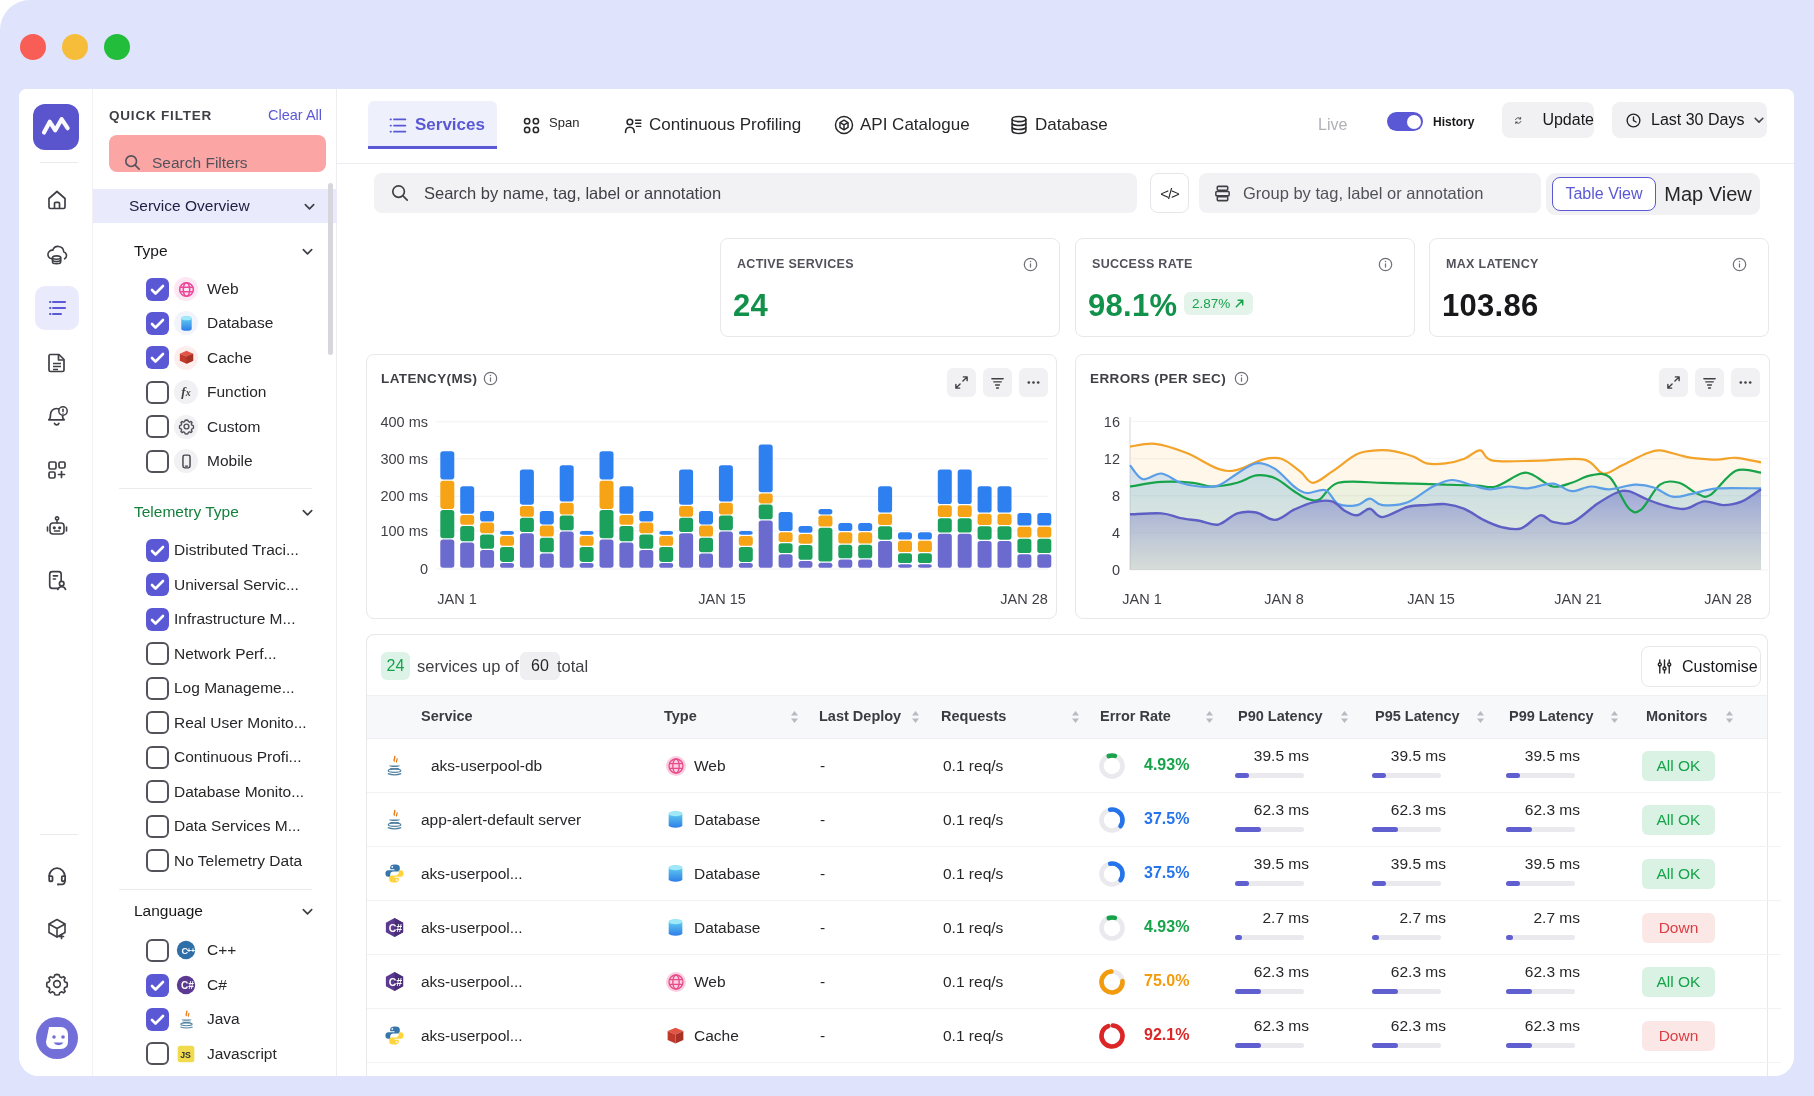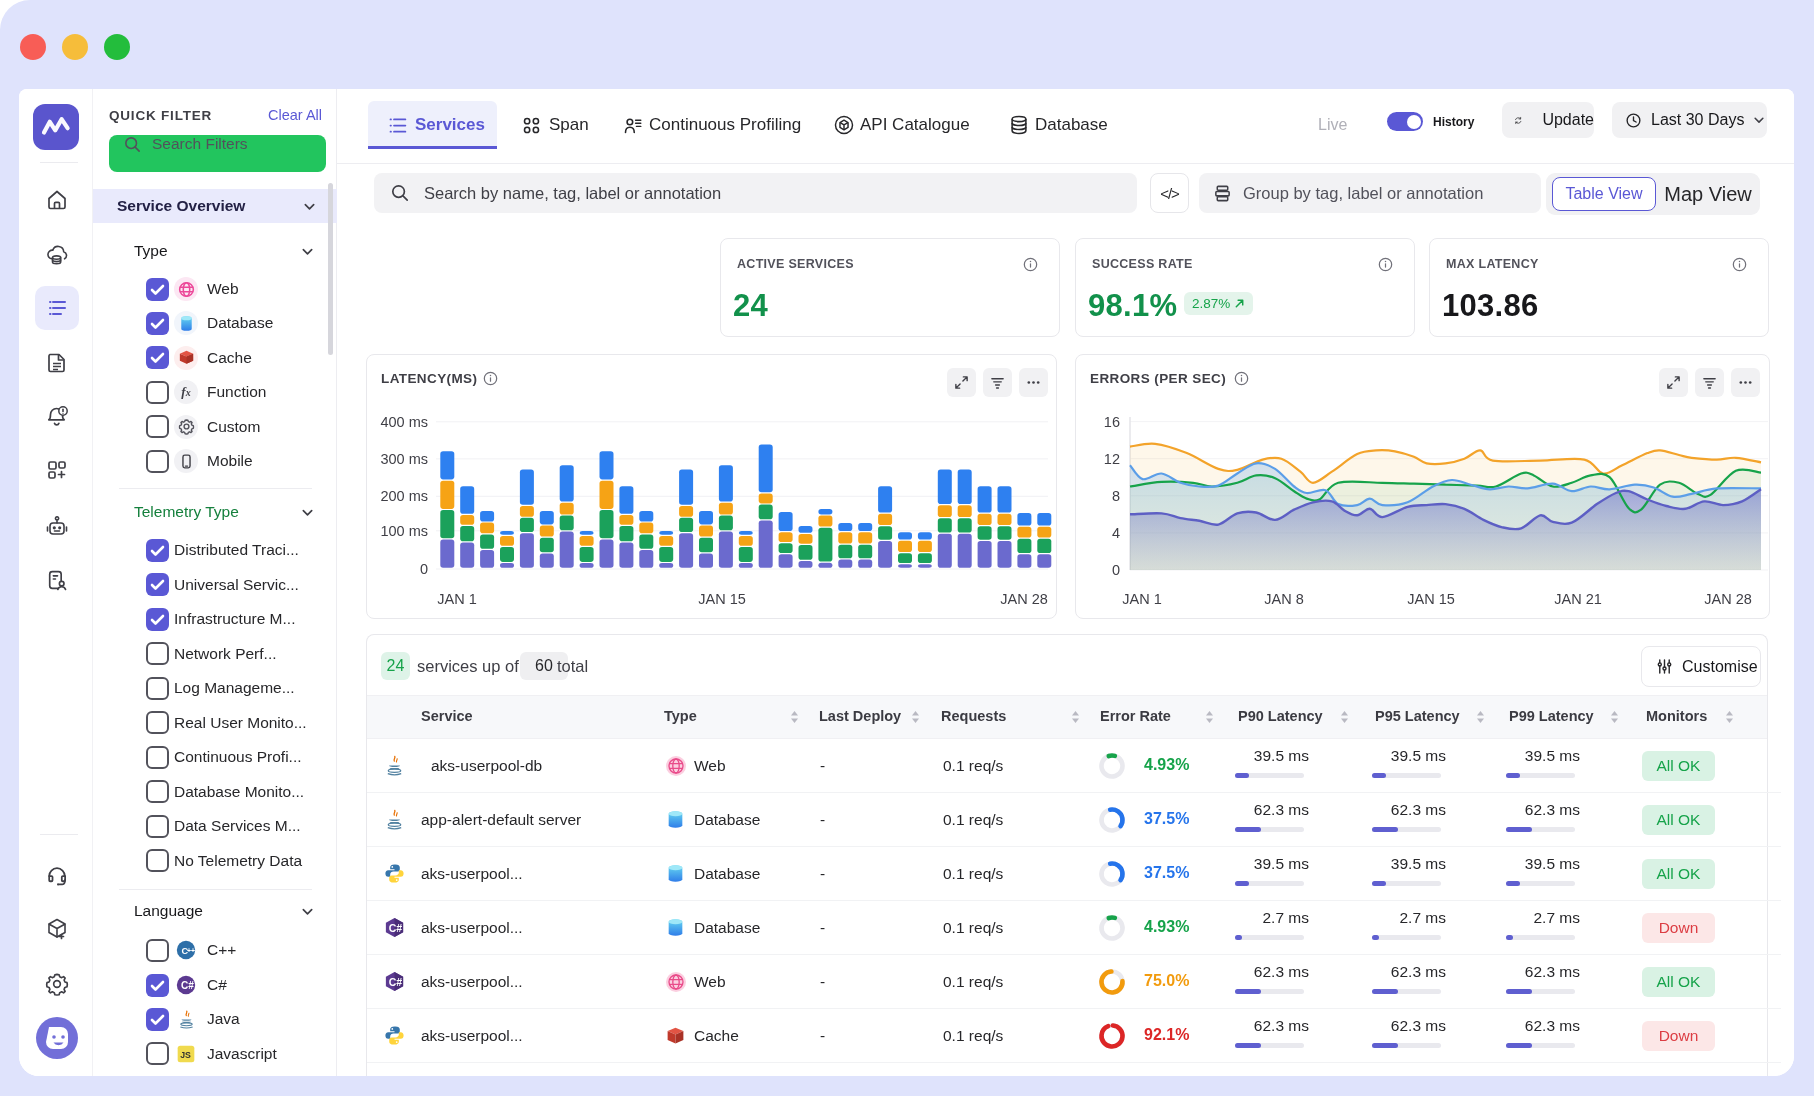--- a/index.html
+++ b/index.html
@@ -140,29 +140,29 @@
           <path d="M13 10 h12 a7 7 0 0 1 7 7 v8 a7 7 0 0 1 -7 7 h-8 a7 7 0 0 1 -7 -7 Z" fill="#fff"></path>
           <circle cx="18" cy="20" r="1.8" fill="#726fd8"></circle>
           <circle cx="27" cy="20" r="1.8" fill="#726fd8"></circle>
           <path d="M17.5 25.5 a5.5 4.5 0 0 0 10 0 Z" fill="#726fd8"></path>
         </svg>
     </div>
   </div>
   <div class="panel">
     <div class="abs" style="left:16px;top:19px;font-size:13.5px;font-weight:bold;letter-spacing:.8px;color:#3f3f46">QUICK FILTER</div>
     <div class="abs" style="right:14px;top:18px;font-size:14.5px;color:#5a58d5">Clear All</div>
-    <div class="abs" style="left:16px;top:46px;width:217px;height:37px;background:#22c55e;border-radius:8px;display:flex;align-items:flex-start">
+    <div class="abs" style="left:16px;top:46px;width:217px;height:37px;background:#fca5a5;border-radius:8px;display:flex;align-items:flex-end">
       <svg style="margin-left:14px" width="19" height="19" viewBox="0 0 20 20" fill="none" stroke="#52525b" stroke-width="1.7" stroke-linecap="round">
           <circle cx="8.6" cy="8.6" r="5.6"></circle>
           <path d="M13 13 L17 17"></path>
         </svg>
       <span style="margin-left:10px;font-size:15.5px;color:#52525b">Search Filters</span>
     </div>
     <div class="abs" style="left:0;top:100px;width:245px;height:34px;background:#e9eafc;display:flex;align-items:center">
-      <span style="margin-left:24px;font-size:15.5px;font-weight:bold;color:#232145">Service Overview</span>
+      <span style="margin-left:36px;font-size:15.5px;font-weight:normal;color:#232145">Service Overview</span>
       <svg class="abs" style="right:22px" width="13" height="13" viewBox="0 0 14 14" fill="none" stroke="#3f3f46" stroke-width="1.8" stroke-linecap="round" stroke-linejoin="round">
           <path d="M2.5 5 L7 9.5 L11.5 5"></path>
         </svg>
     </div>
     <div class="abs" style="left:41px;top:153px;font-size:15.5px;color:#18181b">Type</div>
     <svg class="abs" style="right:22px;top:156px" width="13" height="13" viewBox="0 0 14 14" fill="none" stroke="#3f3f46" stroke-width="1.8" stroke-linecap="round" stroke-linejoin="round">
         <path d="M2.5 5 L7 9.5 L11.5 5"></path>
       </svg>
 
     <div>
@@ -336,21 +336,21 @@
         <path d="M4 19 h.5"></path>
       </svg>
 <div class="abs" style="left:78px;top:26px;font-size:17px;font-weight:bold;color:#5a58d5">Services</div>
 <div class="abs" style="left:0;top:74px;width:1457px;height:1px;background:#ededf1"></div>
 <svg class="abs" style="left:184px;top:26px" width="21" height="21" viewBox="0 0 24 24" fill="none" stroke="#27272a" stroke-width="1.8">
         <circle cx="7" cy="7" r="3"></circle>
         <circle cx="17" cy="7" r="3"></circle>
         <circle cx="7" cy="17" r="3"></circle>
         <circle cx="17" cy="17" r="3"></circle>
       </svg>
-<div class="abs" style="left:212px;top:26px;font-size:17px;color:#27272a">Span</div>
+<div class="abs" style="left:212px;top:26px;font-size:13px;color:#27272a">Span</div>
 <svg class="abs" style="left:285px;top:26px" width="21" height="21" viewBox="0 0 24 24" fill="none" stroke="#27272a" stroke-width="1.8" stroke-linecap="round">
         <circle cx="9" cy="8" r="3.2"></circle>
         <path d="M4 20 c0 -4 2.2 -6 5 -6 s5 2 5 6" fill="none"></path>
         <path d="M15.5 6 h6 M15.5 9.5 h6 M16.5 13 h5" stroke-width="1.6"></path>
       </svg>
 <div class="abs" style="left:312px;top:26px;font-size:17px;color:#27272a">Continuous Profiling</div>
 <svg class="abs" style="left:496px;top:25px" width="22" height="22" viewBox="0 0 24 24" fill="none" stroke="#27272a" stroke-width="1.6">
         <circle cx="12" cy="12" r="9.3"></circle>
         <path d="M12 6.8 l4.4 2.5 v5.4 L12 17.2 l-4.4 -2.5 V9.3 Z" stroke-linejoin="round"></path>
         <path d="M7.8 9.4 L12 11.8 l4.2 -2.4 M12 11.8 V17" stroke-linejoin="round"></path>
@@ -659,21 +659,21 @@
           <text x="66" y="249" text-anchor="middle" font-size="14.5" fill="#3f3f46">JAN 1</text>
           <text x="208" y="249" text-anchor="middle" font-size="14.5" fill="#3f3f46">JAN 8</text>
           <text x="355" y="249" text-anchor="middle" font-size="14.5" fill="#3f3f46">JAN 15</text>
           <text x="502" y="249" text-anchor="middle" font-size="14.5" fill="#3f3f46">JAN 21</text>
           <text x="652" y="249" text-anchor="middle" font-size="14.5" fill="#3f3f46">JAN 28</text>
         </svg>
 </div>
 <div class="card" style="left:29px;top:545px;width:1402px;height:472px;border-radius:8px 8px 0 0;border-bottom:none">
 <div class="pill" style="position:absolute;left:14px;top:17px;width:29px;height:28px;background:#def3e8;color:#16a34a;font-size:16px">24</div>
 <div class="abs" style="left:50px;top:22px;font-size:16.5px;color:#3f3f46">services up of</div>
-<div class="pill" style="position:absolute;left:153px;top:17px;width:48px;height:28px;background:#efeff1;color:#27272a;font-size:16px">60</div>
+<div class="pill" style="position:absolute;left:153px;top:17px;width:40px;height:28px;background:#efeff1;color:#27272a;font-size:16px">60</div>
 <div class="abs" style="left:190px;top:22px;font-size:16.5px;color:#3f3f46">total</div>
 <div class="abs" style="left:1274px;top:11px;width:120px;height:41px;background:#fff;border:1px solid #e8e8ec;border-radius:8px;display:flex;align-items:center">
           <svg style="margin-left:14px" width="17" height="17" viewBox="0 0 18 18" fill="none" stroke="#27272a" stroke-width="1.5" stroke-linecap="round">
             <path d="M4 2 v3.2 M4 8.4 v7.6 M9 2 v7.5 M9 13 v3 M14 2 v3.2 M14 8.4 v7.6"></path>
             <circle cx="4" cy="6.8" r="1.6"></circle>
             <circle cx="9" cy="11.2" r="1.6"></circle>
             <circle cx="14" cy="6.8" r="1.6"></circle>
           </svg>
           <span style="margin-left:9px;font-size:16px;color:#18181b">Customise</span>
         </div>

